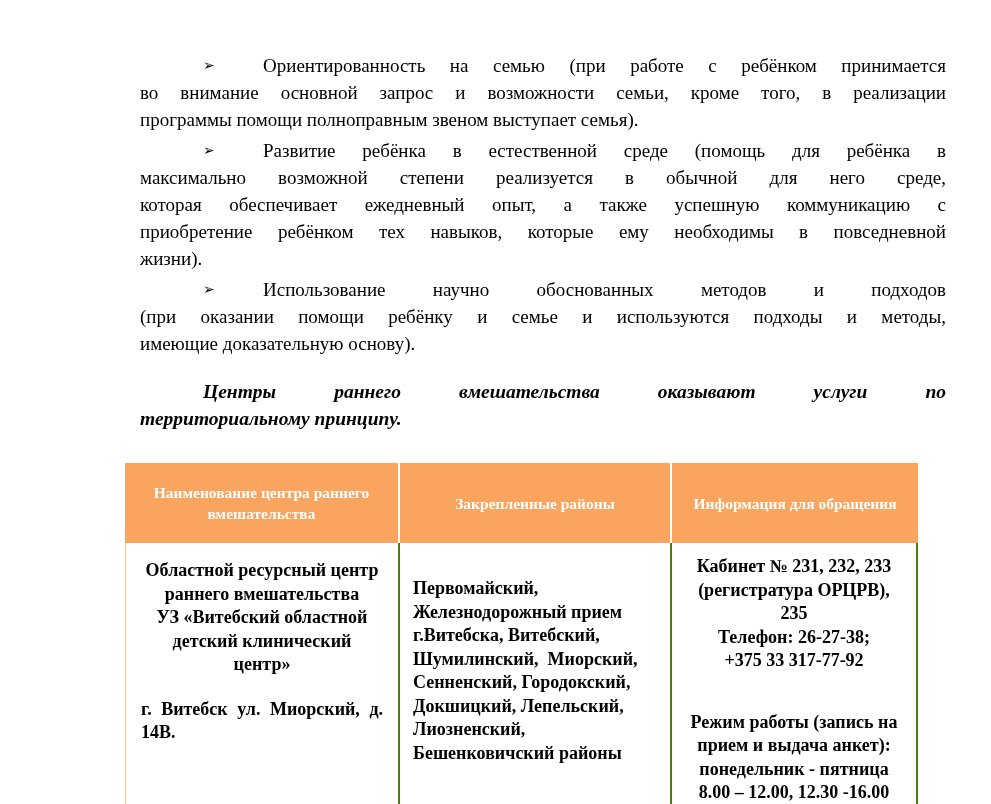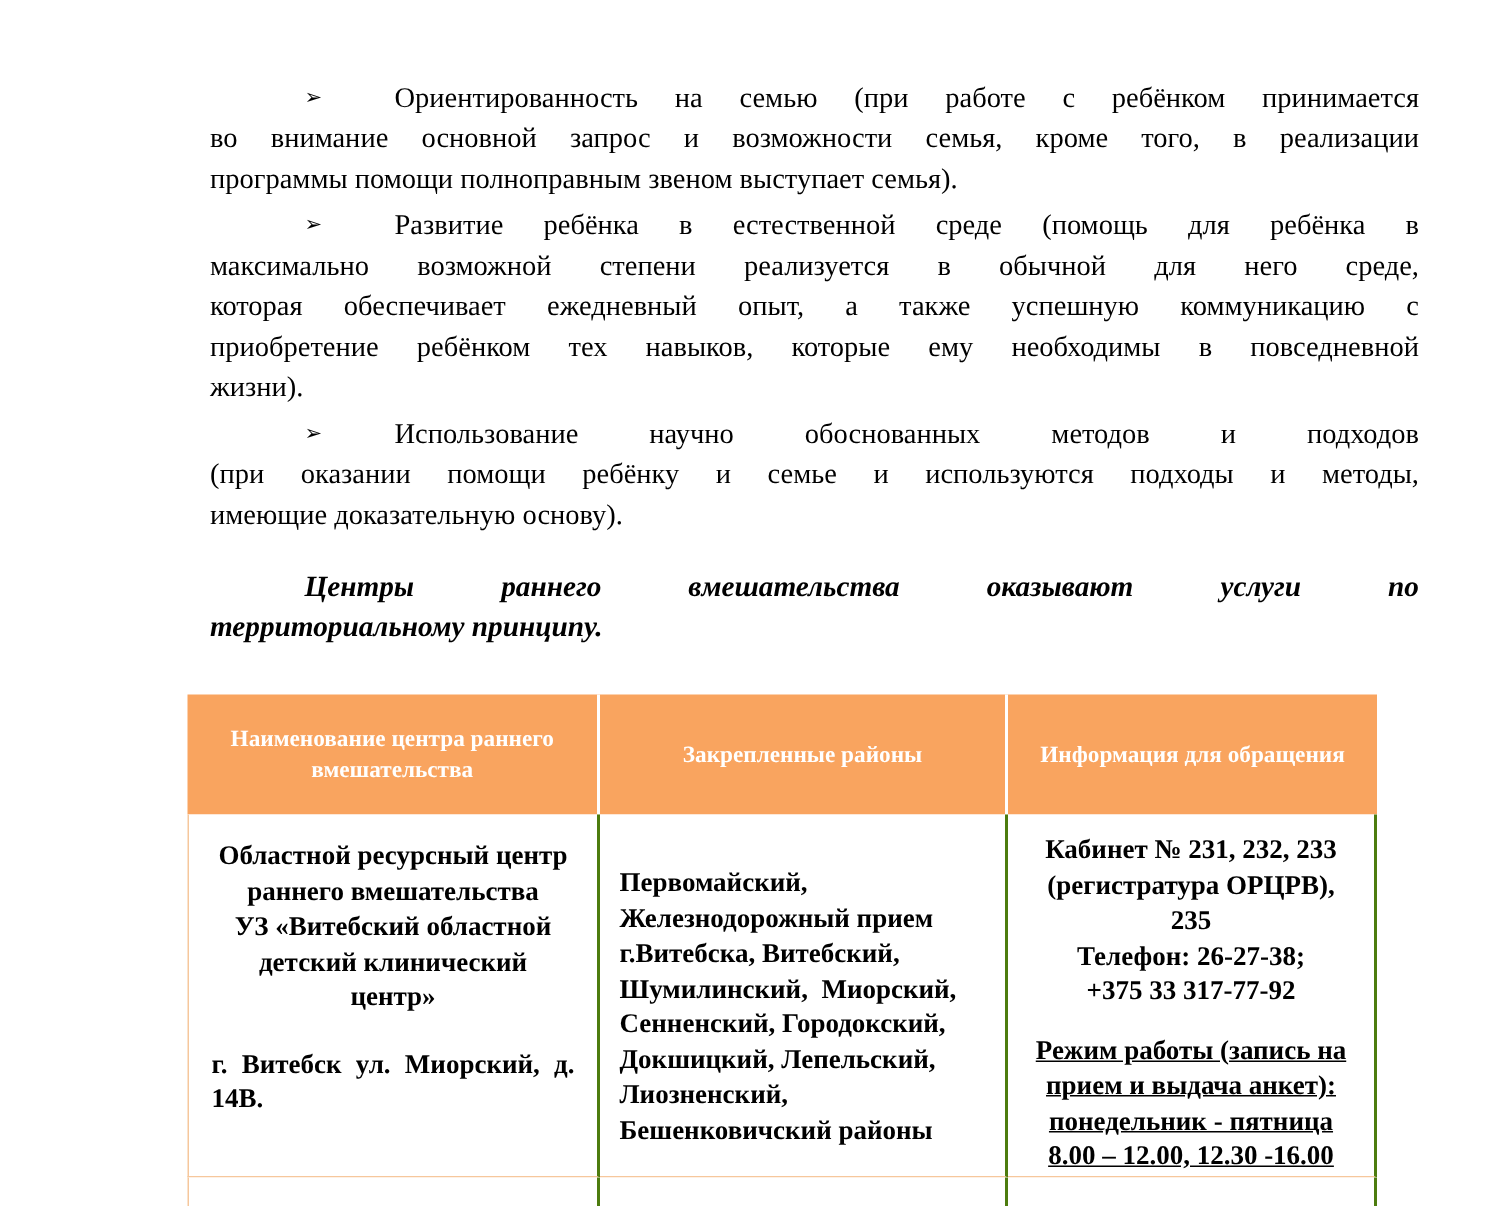--- a/index.html
+++ b/index.html
@@ -90,36 +90,36 @@
   .cell-c2 .cell-inner { padding-top: 33px; padding-left: 12px; }
   .cell-c3 .cell-inner { padding-top: 11px; padding-left: 8px; padding-right: 8px; }
   .addr { margin-top: 21px; }
   .addr .aline {
     font-size: 18px;
     line-height: 23.5px;
     text-align: justify;
     text-align-last: justify;
   }
   .addr .aline.plain { text-align: left; text-align-last: auto; }
-  .schedule { margin-top: 16px; text-decoration: underline; }
+  .schedule { margin-top: 38px; }
   td.empty { height: 40px; }
 </style>
 </head>
 <body>
 
 <div class="page">
 
   <div class="textblock">
 
     <div class="para">
       <div class="line first">
         <span class="bullet">➢</span>
         <span class="rest">Ориентированность на семью (при работе с ребёнком принимается</span>
       </div>
-      <div class="line">во внимание основной запрос и возможности семья, кроме того, в реализации</div>
+      <div class="line">во внимание основной запрос и возможности семьи, кроме того, в реализации</div>
       <div class="line plain">программы помощи полноправным звеном выступает семья).</div>
     </div>
 
     <div class="para">
       <div class="line first">
         <span class="bullet">➢</span>
         <span class="rest">Развитие ребёнка в естественной среде (помощь для ребёнка в</span>
       </div>
       <div class="line">максимально возможной степени реализуется в обычной для него среде,</div>
       <div class="line">которая обеспечивает ежедневный опыт, а также успешную коммуникацию с</div>

